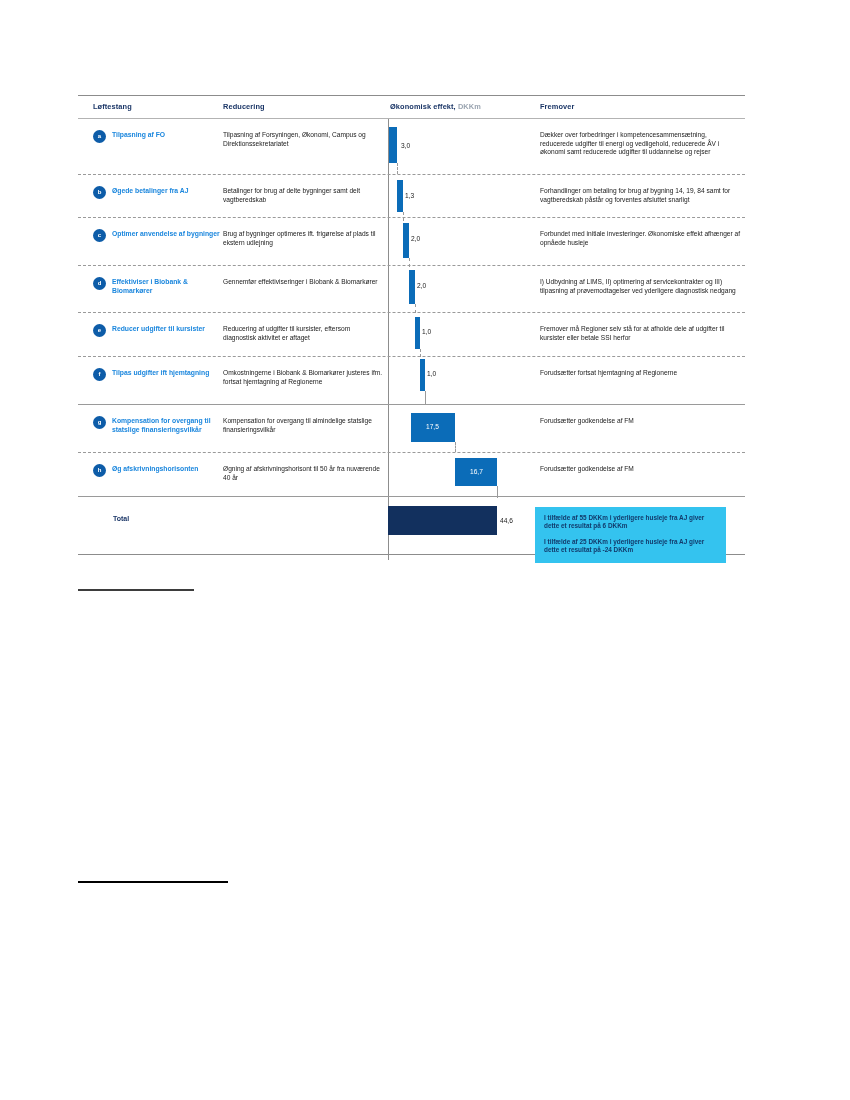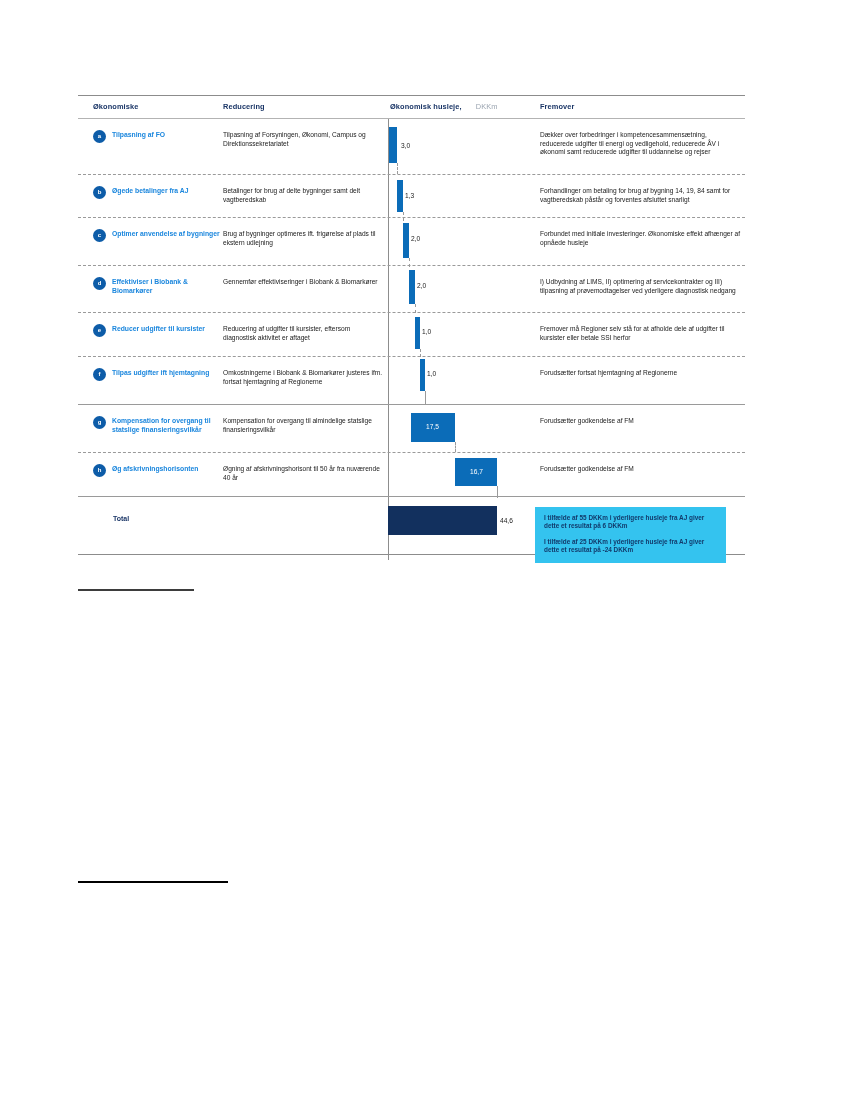--- a/index.html
+++ b/index.html
@@ -65,23 +65,22 @@
     font-weight: bold;
     color: #1b3667;
     letter-spacing: .1px;
     white-space: nowrap;
   }
   .hdr .h-lever { left: 15px; }
   .hdr .h-desc  { left: 145px; }
   .hdr .h-eff   { left: 312px; }
   .hdr .h-com   { left: 462px; }
   .h-unit {
-    font-weight: normal;
+    font-weight: bold;
     color: #9aa4b0;
-    margin-left: 12px;
   }
 
   
   .row {
     position: relative;
   }
   .cell {
     position: absolute;
     font-size: 6.6px;
     line-height: 8.6px;
@@ -220,24 +219,24 @@
 </head>
 <body>
 
 <div id="page">
 
   <div id="table-block">
 
     <div class="rule-top"></div>
 
     <div class="hdr">
-      <div class="h-lever">Økonomiske</div>
+      <div class="h-lever">Løftestang</div>
       <div class="h-desc">Reducering</div>
       <div class="h-eff">
-        <span>Økonomisk husleje,</span>
+        <span>Økonomisk effekt,</span>
         <span class="h-unit">DKKm</span>
       </div>
       <div class="h-com">Fremover</div>
     </div>
     <div class="rule-header"></div>
 
     <div class="row" style="height:55px">
       <div class="cell c-lever">
         <span class="badge">a</span>
         <span class="lever-label">Tilpasning af FO</span>

